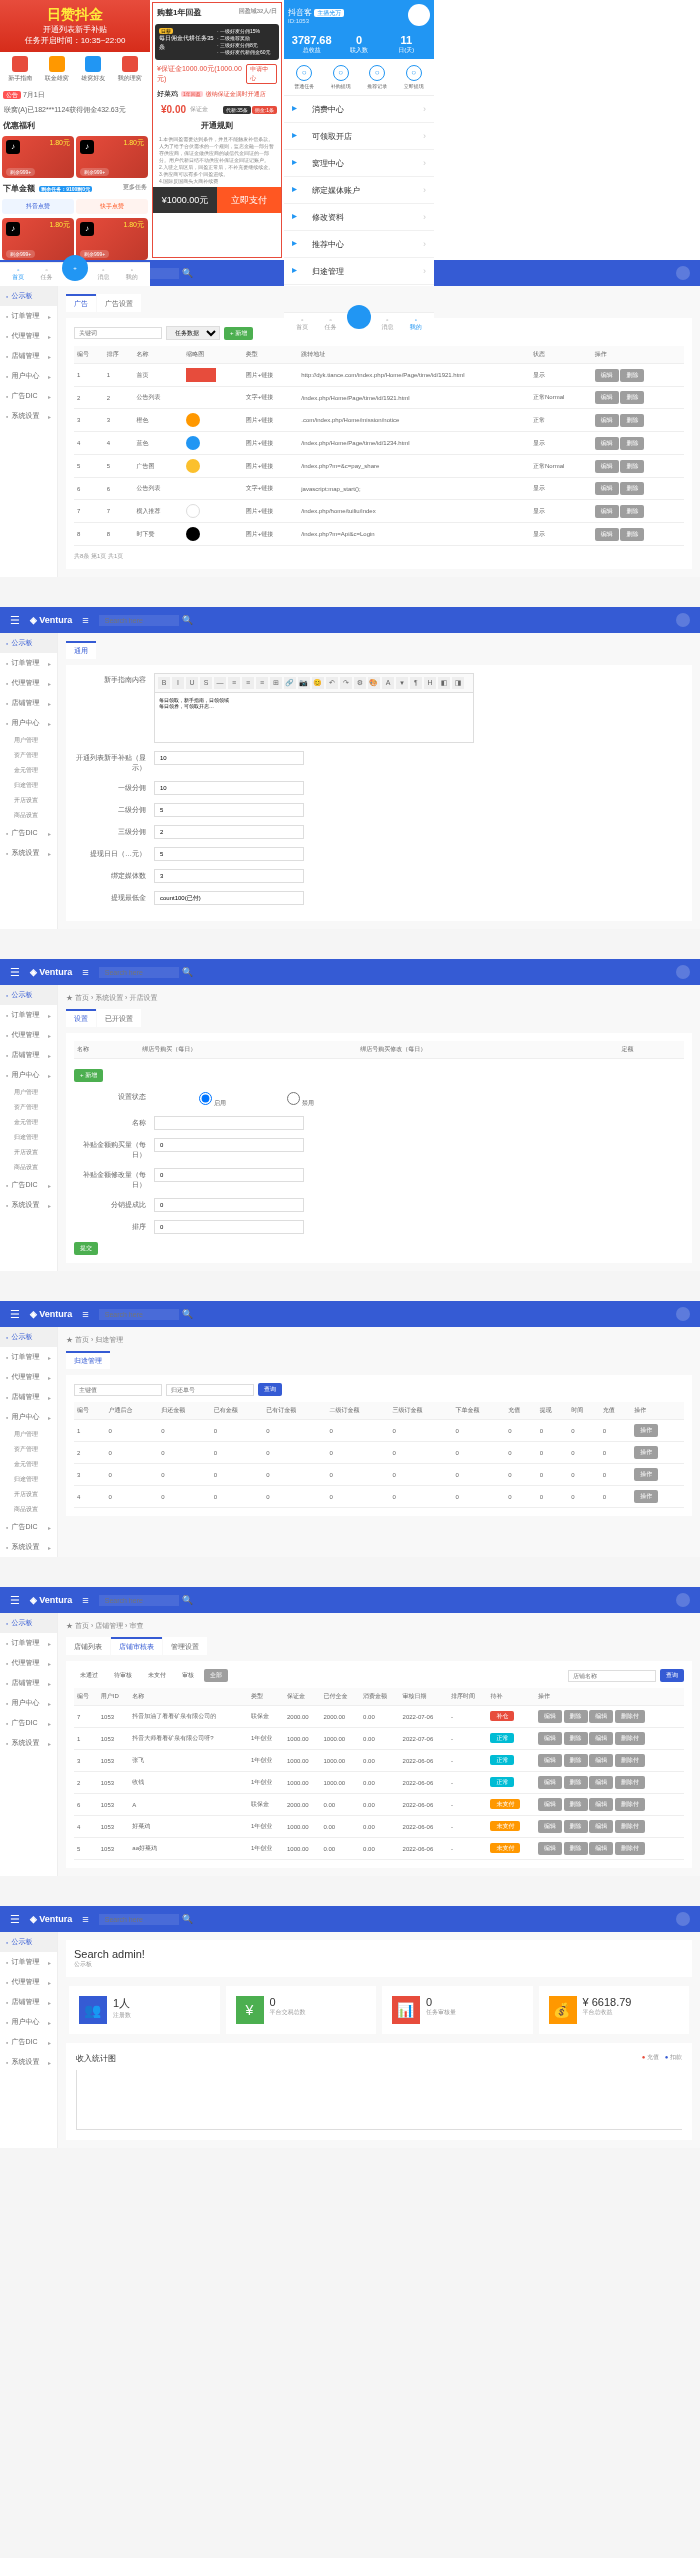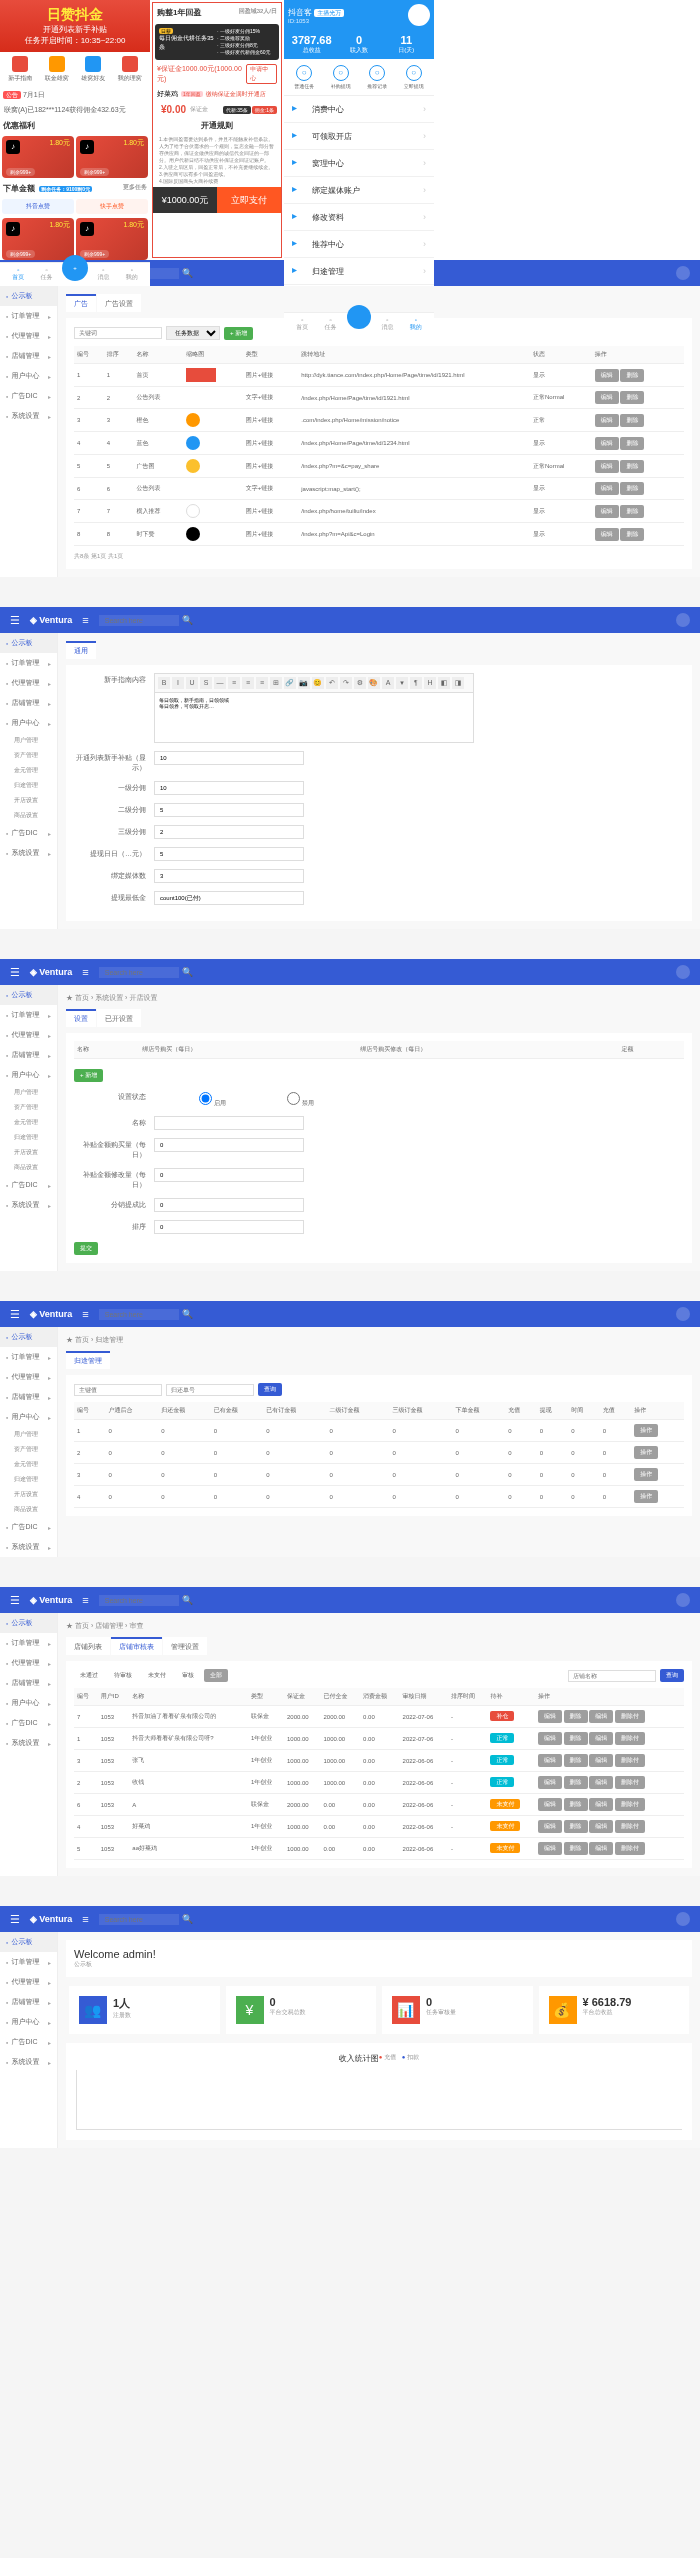--- a/index.html
+++ b/index.html
@@ -104,21 +104,21 @@
 .form-row label{width:80px;color:#666;text-align:right;padding-right:8px;padding-top:2px}
 .form-row .field{flex:1}
 .form-row input[type=text],.form-row input[type=number]{border:1px solid #ddd;padding:3px 5px;font-size:6px;width:150px}
 .editor-toolbar{border:1px solid #ddd;padding:3px;background:#fafafa;display:flex;flex-wrap:wrap;gap:2px;width:320px}
 .editor-toolbar span{width:12px;height:12px;background:#eee;font-size:7px;text-align:center;line-height:12px;color:#666}
 .editor-body{border:1px solid #ddd;border-top:none;padding:4px;width:320px;height:50px;font-size:5px}
 .crumb{font-size:7px;color:#888;margin-bottom:6px}
 .radio-grp{display:flex;gap:8px;font-size:6px}
 .stat-card{background:#fff;padding:10px;flex:1;margin:3px}
 .stat-card .ico-sq{width:28px;height:28px;color:#fff;text-align:center;line-height:28px;font-size:14px;float:left;margin-right:6px}
-.stat-card .val{font-size:11px;font-weight:bold;color:#333}
+.stat-card .val{font-size:11px;font-weight:normal;color:#333}
 .stat-card .lbl{font-size:6px;color:#999}
 .chart-box{background:#fff;padding:10px;margin-top:6px}
 .chart-area{height:60px;border-left:1px solid #ddd;border-bottom:1px solid #ddd;position:relative;margin-top:6px}
 </style>
 </head>
 <body>
 
 <div class="mobile-wrap">
 
   <div class="mobile-left">
@@ -1101,21 +1101,21 @@
           <span class="caret">▸</span>
         </div>
         <div class="sb-item ">
           <span>▫</span>
           <span>系统设置</span>
           <span class="caret">▸</span>
         </div>
       </div>
     <div class="content">
       <div style="background:#fff;padding:8px;margin-bottom:6px">
-        <div style="font-size:11px;color:#333">Welcome admin!</div>
+        <div style="font-size:11px;color:#333">Search admin!</div>
         <div style="font-size:6px;color:#999">公示板</div>
       </div>
       <div class="row" id="stat-cards-1">
           <div class="stat-card">
             <div class="ico-sq" style="background:#355bd4">👥</div>
             <div class="val">1人</div>
             <div class="lbl">注册数</div>
           </div>
           <div class="stat-card">
             <div class="ico-sq" style="background:#4caf50">¥</div>
@@ -1127,21 +1127,21 @@
             <div class="val">0</div>
             <div class="lbl">任务审核量</div>
           </div>
           <div class="stat-card">
             <div class="ico-sq" style="background:#ff9800">💰</div>
             <div class="val">¥ 6618.79</div>
             <div class="lbl">平台总收益</div>
           </div>
         </div>
       <div class="chart-box">
-        <div style="display:flex;justify-content:center">
+        <div style="display:flex;justify-content:space-between">
           <span style="font-size:8px;color:#333">收入统计图</span>
           <span style="font-size:6px;color:#999">
             <span style="color:#e74c3c">●</span> <span>充值</span>
             <span style="color:#355bd4;margin-left:4px">●</span> <span>扣款</span>
           </span>
         </div>
         <div class="chart-area"></div>
       </div>
     </div>
   </div>

